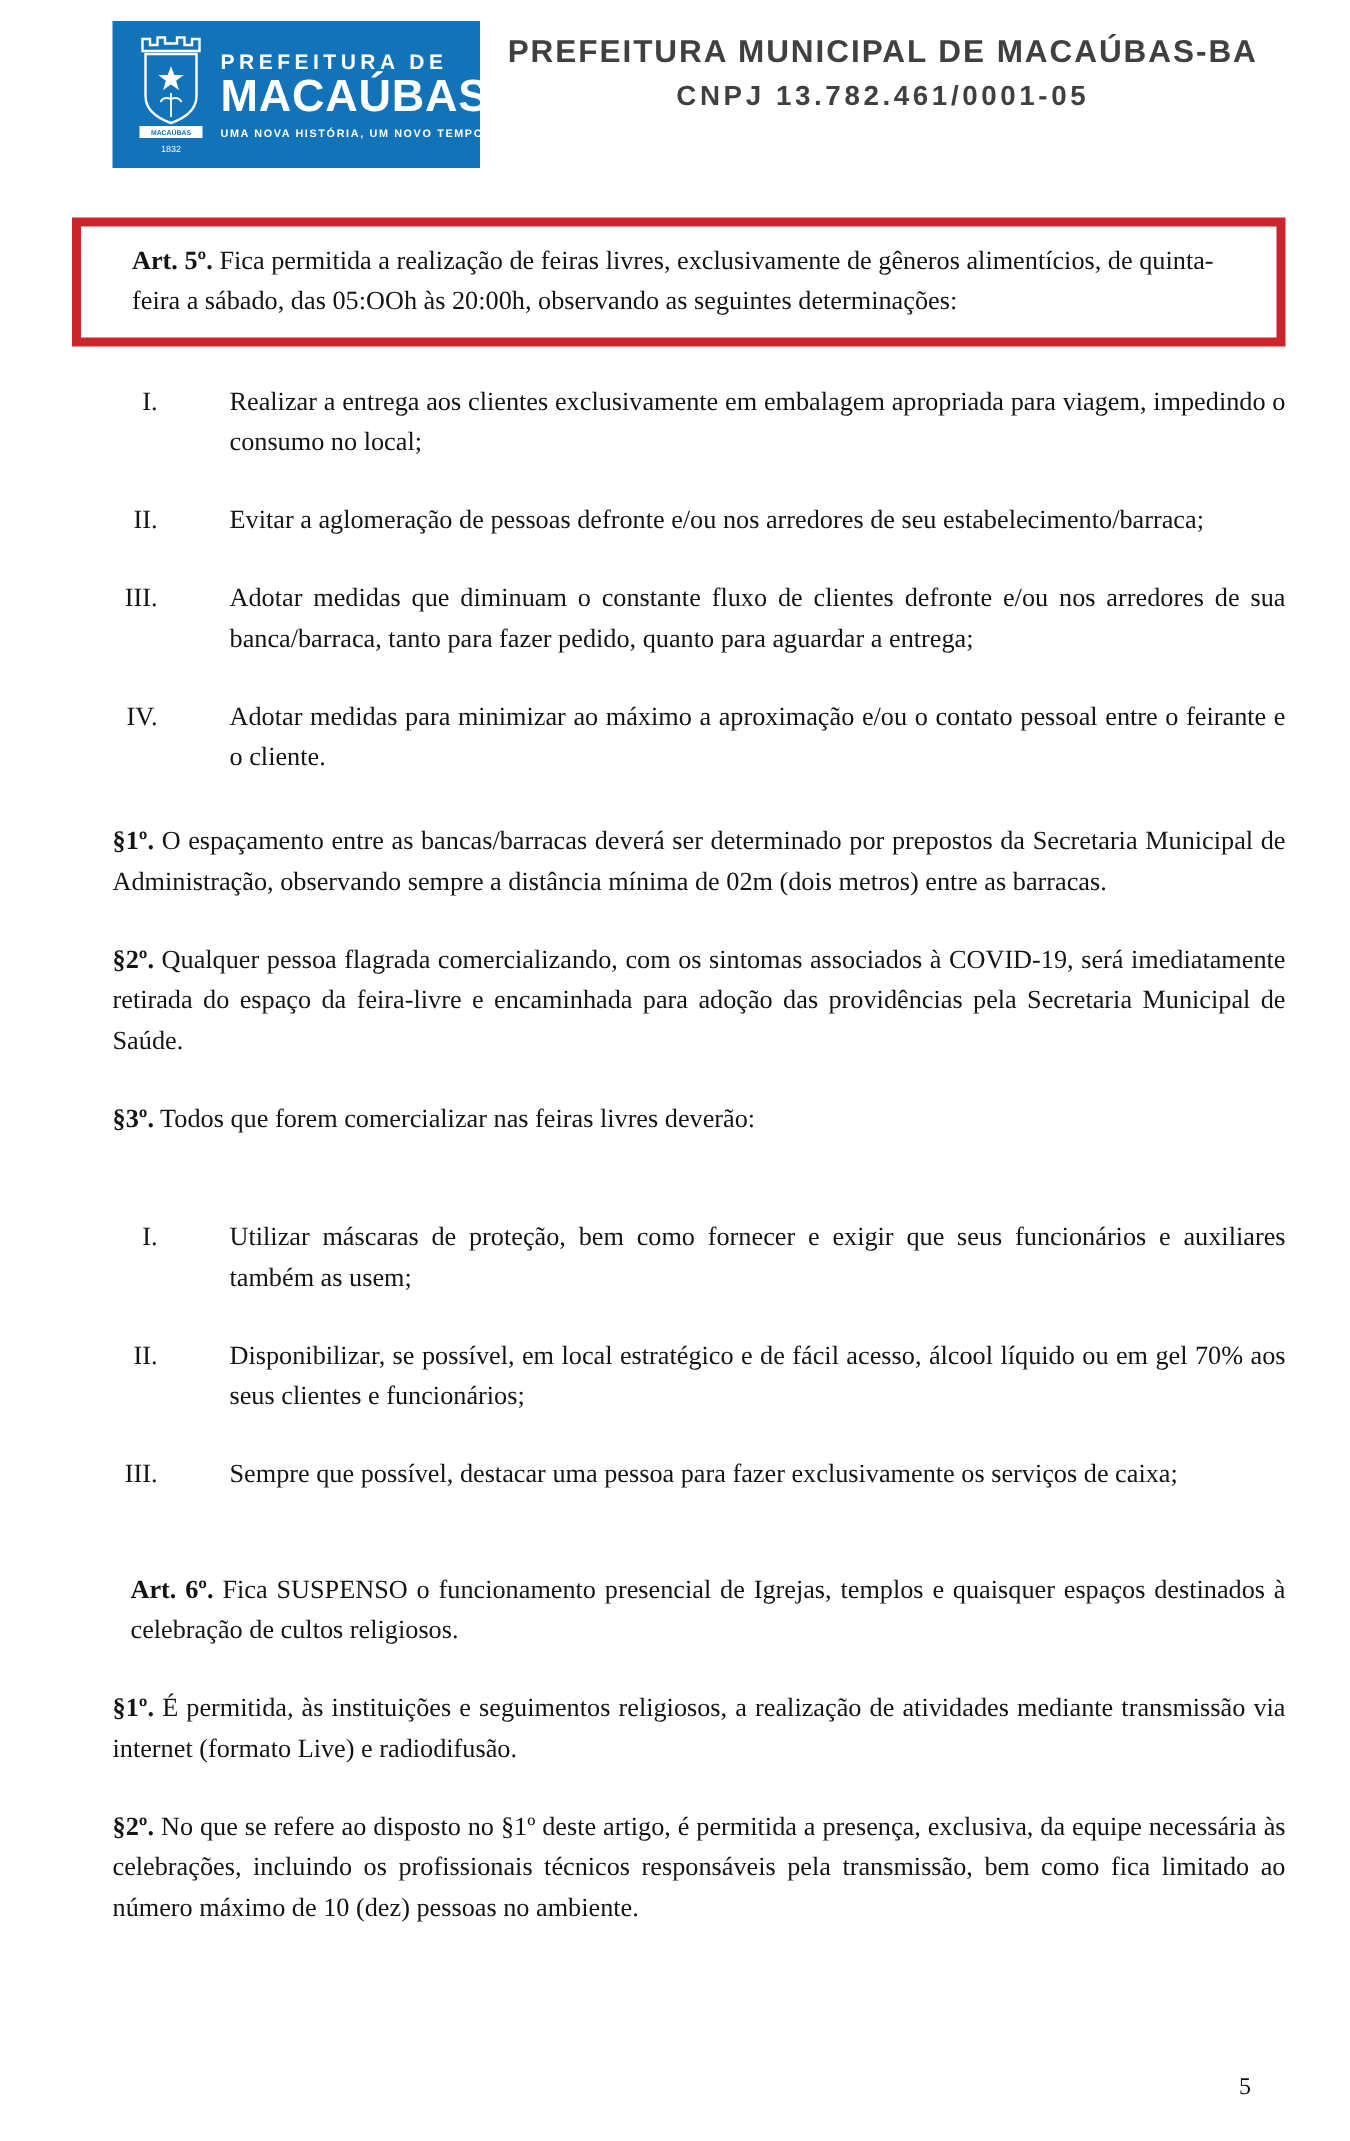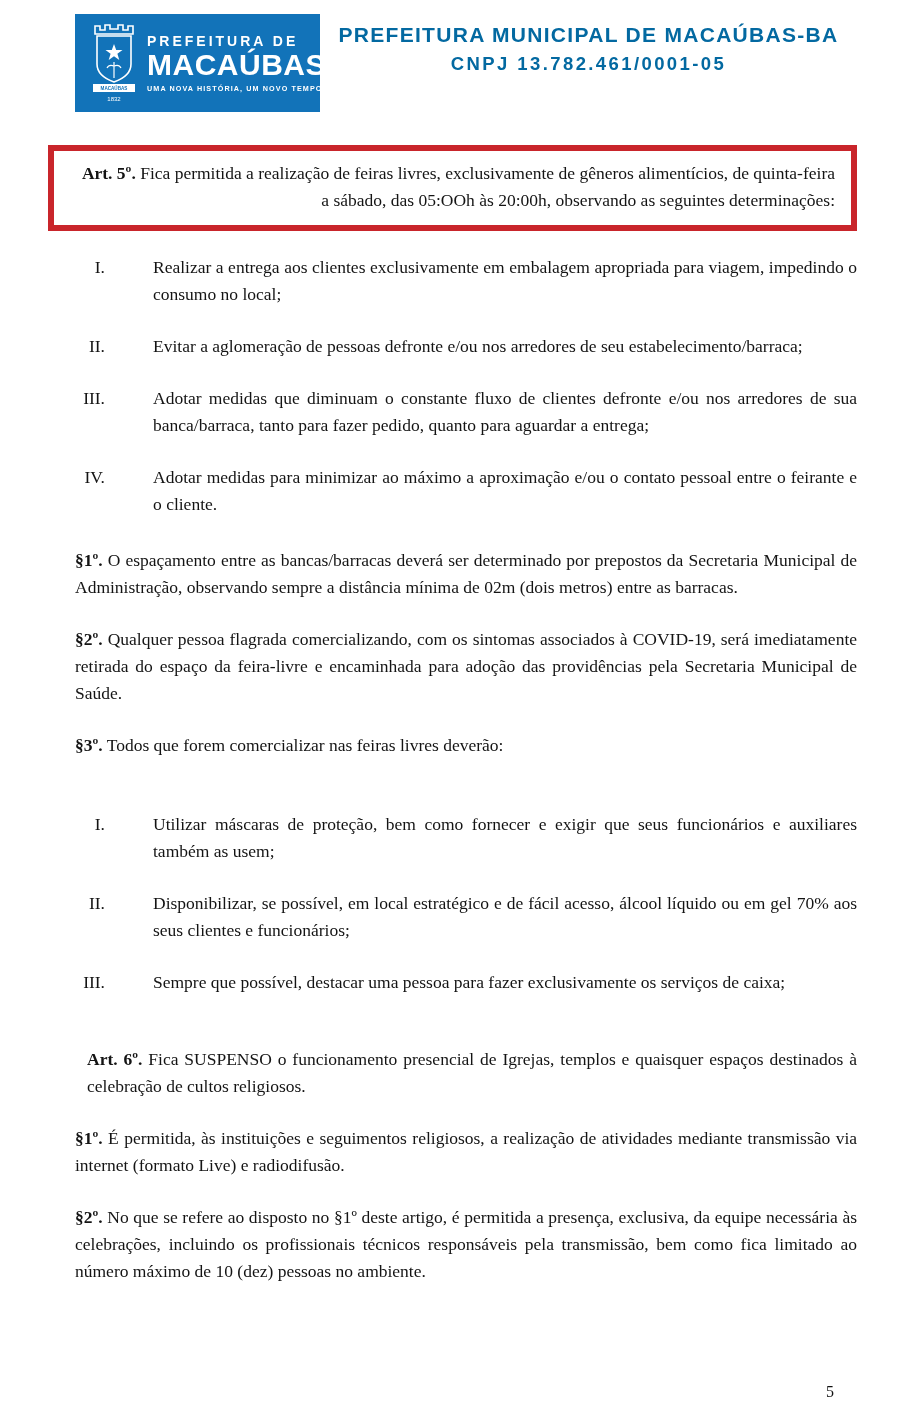--- a/index.html
+++ b/index.html
@@ -25,35 +25,35 @@
   }
   .crest { width:58px; height:86px; flex:none; }
   .logo-lines { color:#ffffff; font-family:"Liberation Sans", sans-serif; margin-left:4px; }
   .logo-pref  { font-size:14px; font-weight:bold; letter-spacing:3px; white-space:nowrap; }
   .logo-city  { font-size:30px; font-weight:bold; letter-spacing:0.5px; line-height:1.0; margin-top:1px; white-space:nowrap; }
   .logo-tag   { font-size:7.2px; font-weight:bold; letter-spacing:1.1px; margin-top:4px; white-space:nowrap; }
 
   .head-text {
     flex:1; text-align:center;
     font-family:"Liberation Sans", sans-serif;
-    font-weight:bold; color:#0369a1;
+    font-weight:bold; color:#404040;
     padding-top:9px;
   }
   .head-title { font-size:21px;   letter-spacing:1.3px; white-space:nowrap; }
   .head-addr  { font-size:18.5px; letter-spacing:1.8px; margin-top:6px; white-space:nowrap; }
   .head-cnpj  { font-size:18.5px; letter-spacing:2.4px; margin-top:6px; white-space:nowrap; }
 
   
   .content { padding:0 43px 0 75px; font-size:17.5px; line-height:27px; }
 
   .art5-box {
     border:6px solid #c9252b;
     margin:33px 0 0 -27px;
-    padding:9px 16px 11px 21px;
-    text-align:right;
+    padding:9px 16px 11px 34px;
+    text-align:left;
   }
   .bold { font-weight:bold; }
 
   .roman-list { margin-top:23px; }
   .roman-item { display:flex; margin-bottom:25px; }
   .roman-item:last-child { margin-bottom:0; }
   .roman-num { flex:none; width:30px; text-align:right; }
   .roman-txt { flex:1; margin-left:48px; text-align:justify; }
 
   .para { margin-top:25px; text-align:justify; }

